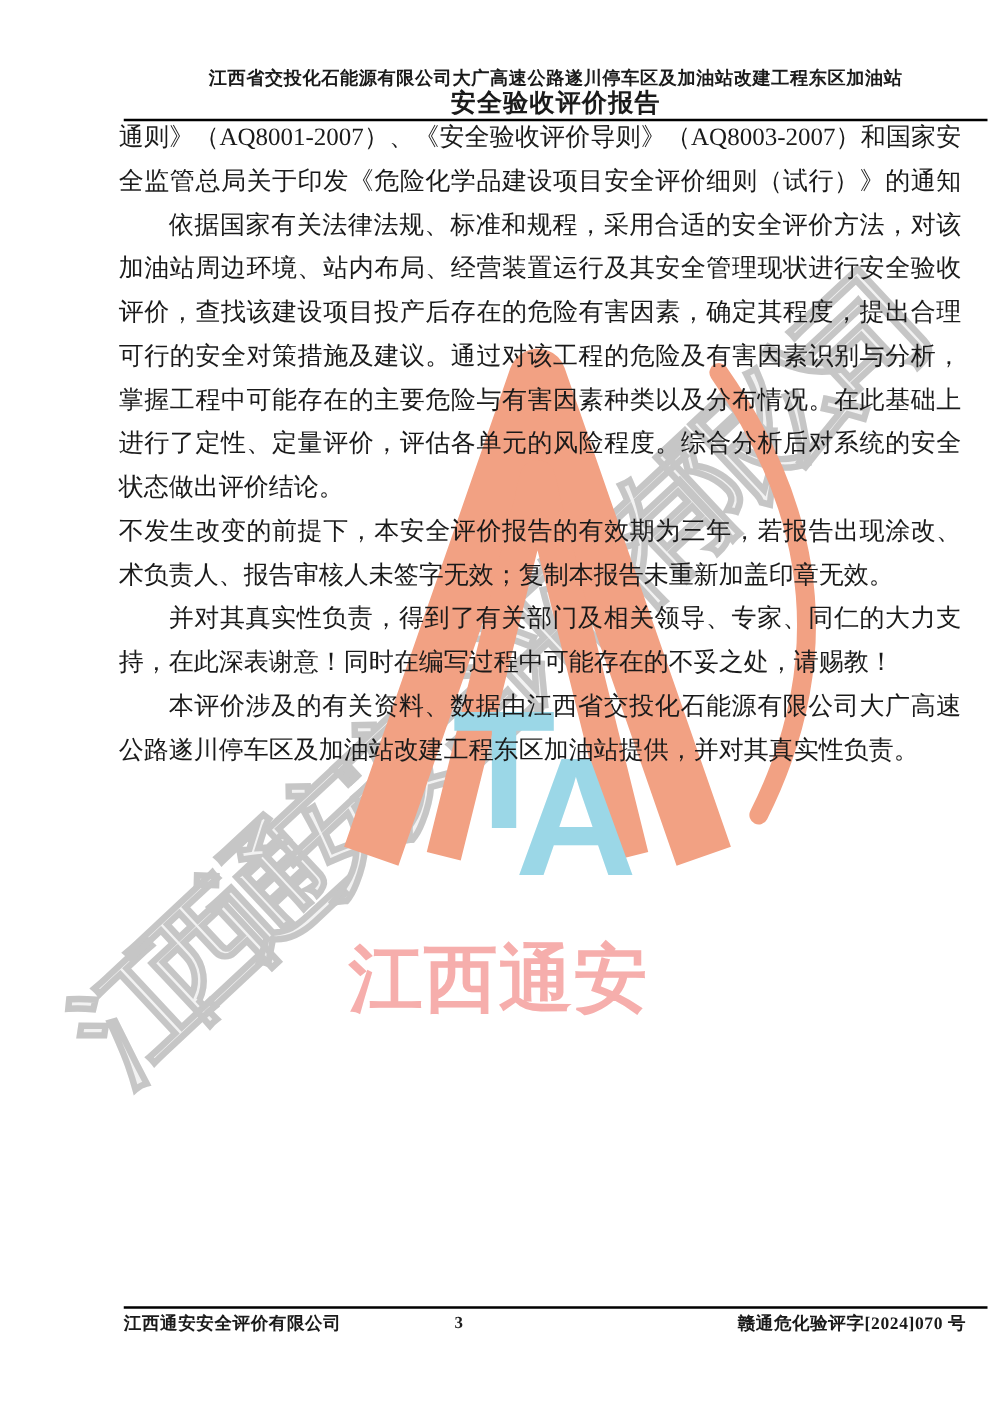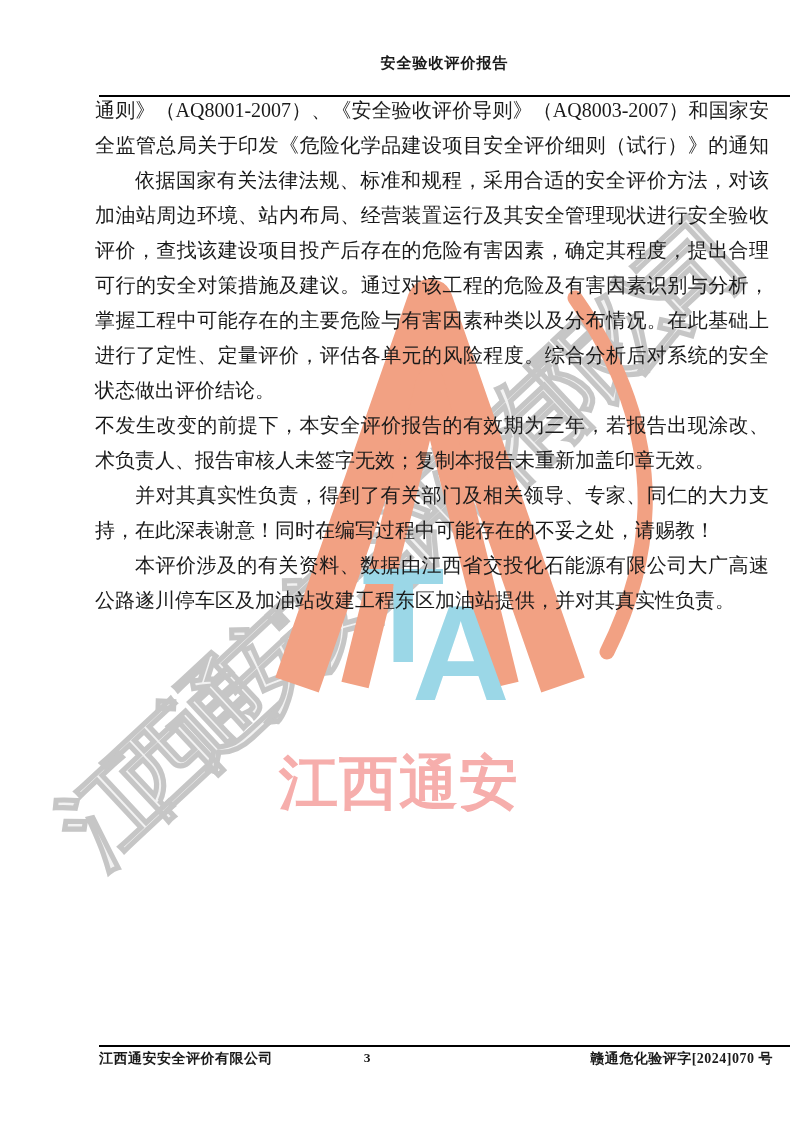--- a/index.html
+++ b/index.html
@@ -10,21 +10,21 @@
     overflow:hidden;
     font-family:"Liberation Serif","DejaVu Serif",serif;
     color:#1a1a1a;
   }
   
   .hdr{
     position:absolute;left:99px;top:53px;width:691px;
     text-align:center;z-index:10;
   }
   .hdr .l1{font-size:14.5px;font-weight:bold;line-height:20px;letter-spacing:.5px;}
-  .hdr .l2{font-size:15px;font-weight:bold;line-height:21px;letter-spacing:1px;}
+  .hdr .l2{font-size:20px;font-weight:bold;line-height:21px;letter-spacing:1px;}
   .hdr-rule{
     position:absolute;left:99px;top:95px;width:691px;height:2px;
     background:#000;z-index:10;
   }
   
   .bodywrap{
     position:absolute;left:95px;top:93px;width:674px;z-index:10;
   }
   .bline{
     font-size:20px;line-height:35px;height:35px;
@@ -87,20 +87,21 @@
     <path d="M90,445 L165,142 L240,445" fill="none" stroke="#f2a183" stroke-width="28" stroke-linejoin="round"></path>
     <path d="M310,58 Q432,232 342,412" fill="none" stroke="#f2a183" stroke-width="15" stroke-linecap="round"></path>
   </svg>
 
   <div class="wm-ta t" style="color: rgb(155, 215, 231);">T</div>
   <div class="wm-ta a" style="color: rgb(155, 215, 231);">A</div>
 
   <div class="wm-brand" style="color: rgb(246, 174, 172);">江西通安</div>
 
   <div class="hdr">
+    <div class="l1">江西省交投化石能源有限公司大广高速公路遂川停车区及加油站改建工程东区加油站</div>
     <div class="l2">安全验收评价报告</div>
   </div>
   <div class="hdr-rule"></div>
 
   <div class="bodywrap" id="bodywrap">
       <div class="bline">通则》（AQ8001-2007）、《安全验收评价导则》（AQ8003-2007）和国家安</div>
       <div class="bline">全监管总局关于印发《危险化学品建设项目安全评价细则（试行）》的通知</div>
       <div class="bline ind">依据国家有关法律法规、标准和规程，采用合适的安全评价方法，对该</div>
       <div class="bline">加油站周边环境、站内布局、经营装置运行及其安全管理现状进行安全验收</div>
       <div class="bline">评价，查找该建设项目投产后存在的危险有害因素，确定其程度，提出合理</div>

